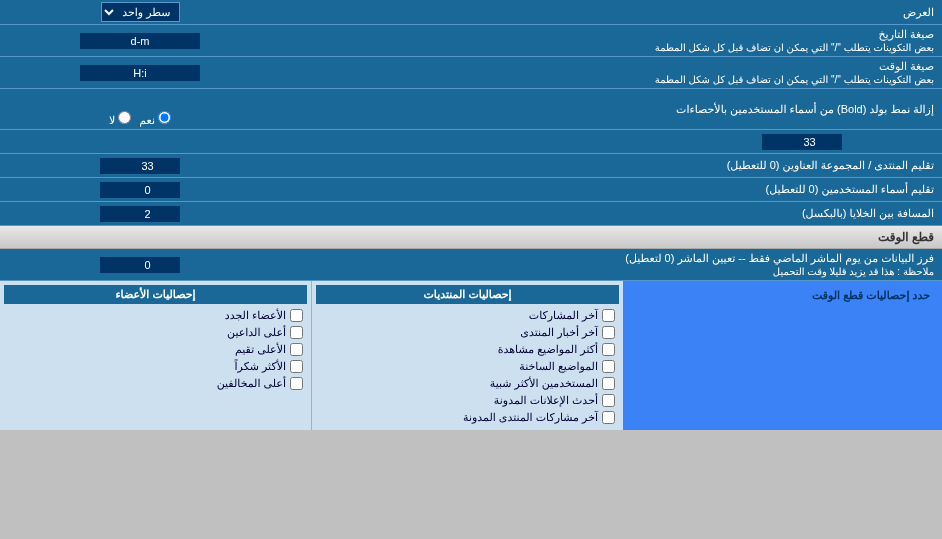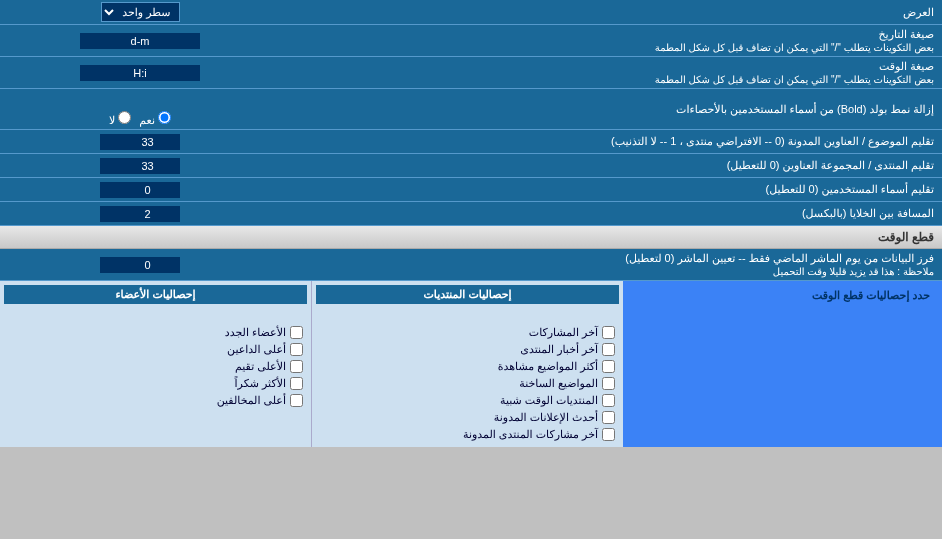--- a/index.html
+++ b/index.html
@@ -74,21 +74,21 @@
       border-left: none;
     }
 
     .stats-header {
       background: #1a6898;
       color: #fff;
       text-align: center;
       padding: 3px;
       font-size: 11px;
       font-weight: bold;
-      margin-bottom: 20px;
+      margin-bottom: 3px;
     }
 
     .stats-item {
       display: flex;
       gap: 4px;
       padding: 2px 4px;
       font-size: 11px;
       color: #003;
       direction: rtl;
     }
@@ -185,21 +185,20 @@
           <input type="radio" name="bold" checked="" style=""> نعم
         </label>
         <label>
           <input type="radio" name="bold" style=""> لا
         </label>
       </div>
     </div>
   </div>
 
   <div class="top-row">
-    <div class="top-label">تقليم الموضوع / العناوين المدونة (0 -- الافتراضي منتدى ، 1 -- لا التذنيب)</div>
     <div class="top-input-cell">
       <input type="number" class="number-input" value="33" style="">
     </div>
   </div>
 
   <div class="top-row">
     <div class="top-label">تقليم المنتدى / المجموعة العناوين (0 للتعطيل)</div>
     <div class="top-input-cell">
       <input type="number" class="number-input" value="33" style="">
     </div>
@@ -252,21 +251,21 @@
       <div class="stats-item">
         <input type="checkbox" style="">
         <span>أكثر المواضيع مشاهدة</span>
       </div>
       <div class="stats-item">
         <input type="checkbox" style="">
         <span>المواضيع الساخنة</span>
       </div>
       <div class="stats-item">
         <input type="checkbox" style="">
-        <span>المنتديات الوقت شبية</span>
+        <span>المستخدمين الأكثر شبية</span>
       </div>
       <div class="stats-item">
         <input type="checkbox" style="">
         <span>أحدث الإعلانات المدونة</span>
       </div>
       <div class="stats-item">
         <input type="checkbox" style="">
         <span>آخر مشاركات المنتدى المدونة</span>
       </div>
     </div>

